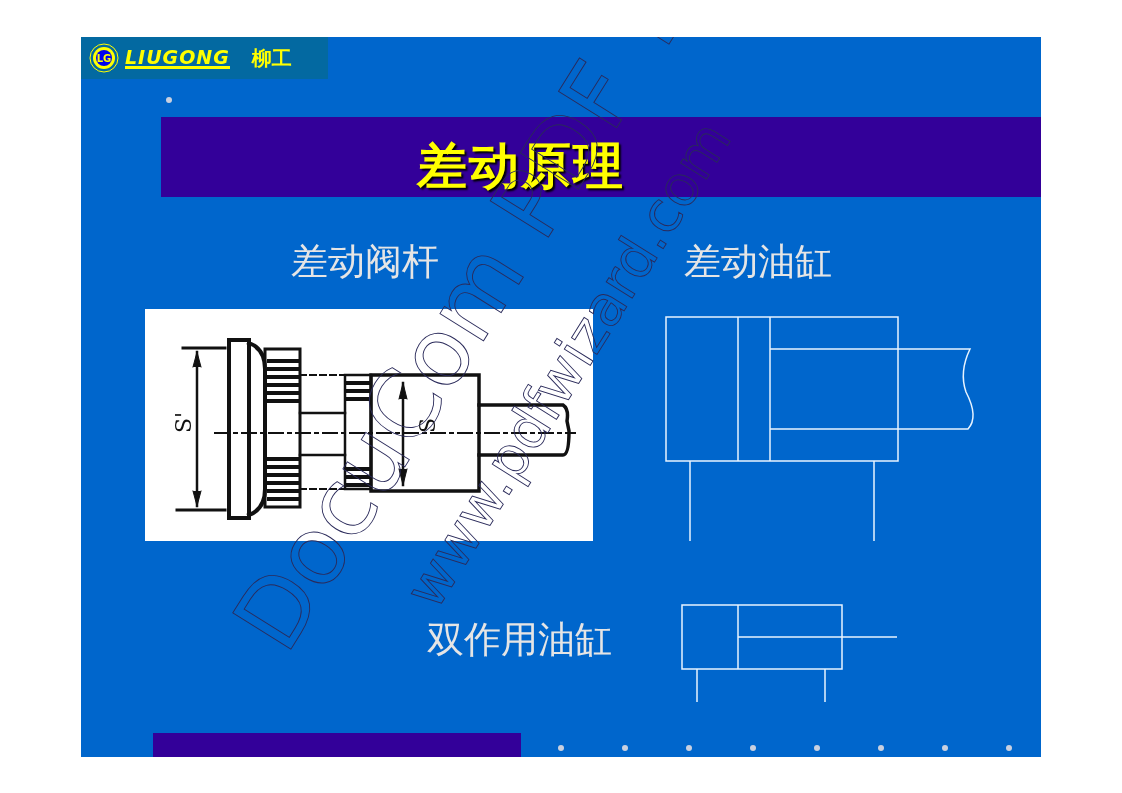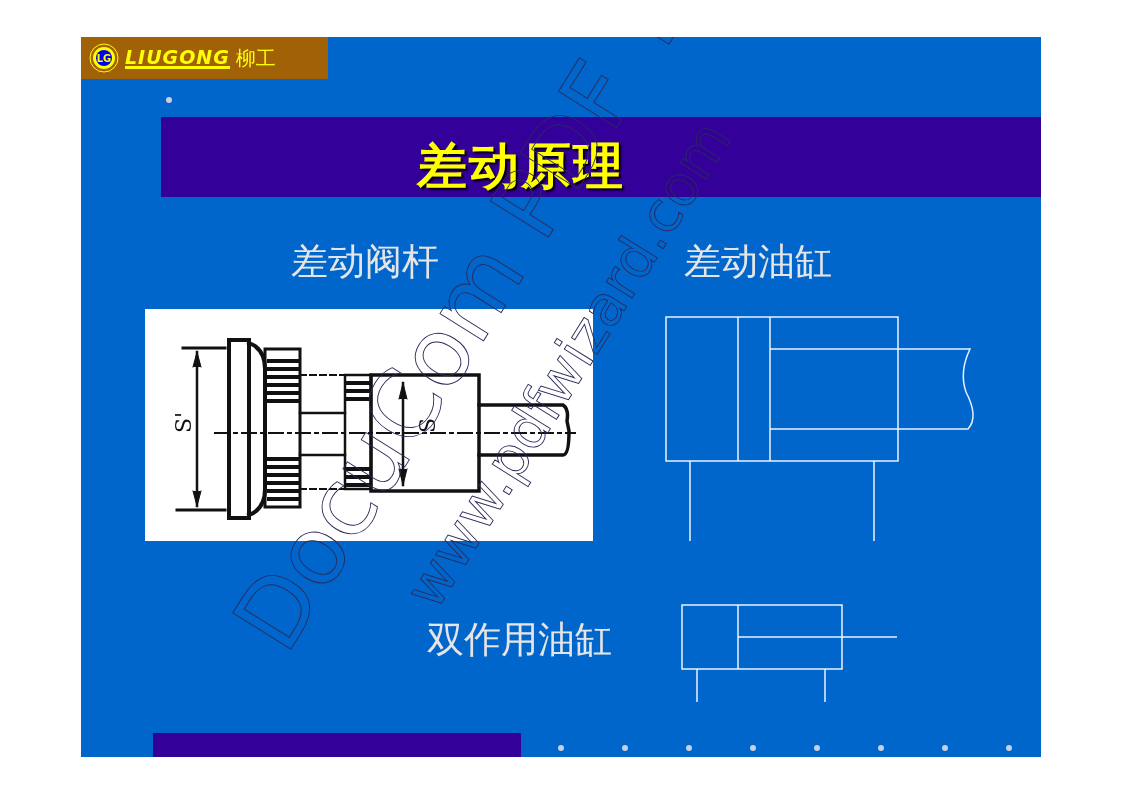--- a/index.html
+++ b/index.html
@@ -1,21 +1,21 @@
 <!DOCTYPE html>
 <html><head>
   <meta charset="utf-8">
   <style>
     html, body { margin: 0; padding: 0; background: #ffffff; }
     body { width: 1122px; height: 793px; position: relative; overflow: hidden; font-family: "DejaVu Sans", sans-serif; }
     .slide { position: absolute; left: 81px; top: 37px; width: 960px; height: 720px; background: #0066cc; overflow: hidden; }
-    .logo-bar { position: absolute; left: 0; top: 0; width: 247px; height: 42px; background: #a16207; display: flex; align-items: center; }
+    .logo-bar { position: absolute; left: 0; top: 0; width: 247px; height: 42px; background: #0369a1; display: flex; align-items: center; }
     .logo-mark { width: 30px; height: 30px; margin-left: 8px; position: relative; }
     .logo-text { margin-left: 6px; color: #ffff00; font-weight: bold; font-size: 19px; letter-spacing: 1px; font-family: "DejaVu Sans", sans-serif; border-bottom: 3px solid #ffff00; line-height: 18px; font-style: italic; }
-    .logo-cn { margin-left: 6px; color: #ffff00; font-weight: normal; font-size: 20px; }
+    .logo-cn { margin-left: 22px; color: #ffff00; font-weight: bold; font-size: 20px; }
     .bullet-dot { position: absolute; width: 6px; height: 6px; border-radius: 50%; background: #c8d0e0; }
     .title-band { position: absolute; left: 80px; top: 80px; width: 880px; height: 80px; background: #330099; }
     .title-text { position: absolute; left: 0; right: 160px; top: 0; height: 98px; display: flex; align-items: center; justify-content: center; color: #ffff00; font-size: 50px; font-weight: bold; text-shadow: 2px 2px 2px #000000; letter-spacing: 2px; }
     .label { position: absolute; color: #e5e5e5; font-size: 37px; font-family: "DejaVu Serif", serif; white-space: nowrap; }
     .photo { position: absolute; left: 64px; top: 272px; width: 448px; height: 232px; background: #ffffff; }
     .diagram { position: absolute; }
     .footer-bar { position: absolute; left: 72px; top: 696px; width: 368px; height: 24px; background: #330099; }
     .watermark { position: absolute; left: 0; top: 0; pointer-events: none; }
   </style>
 </head>

